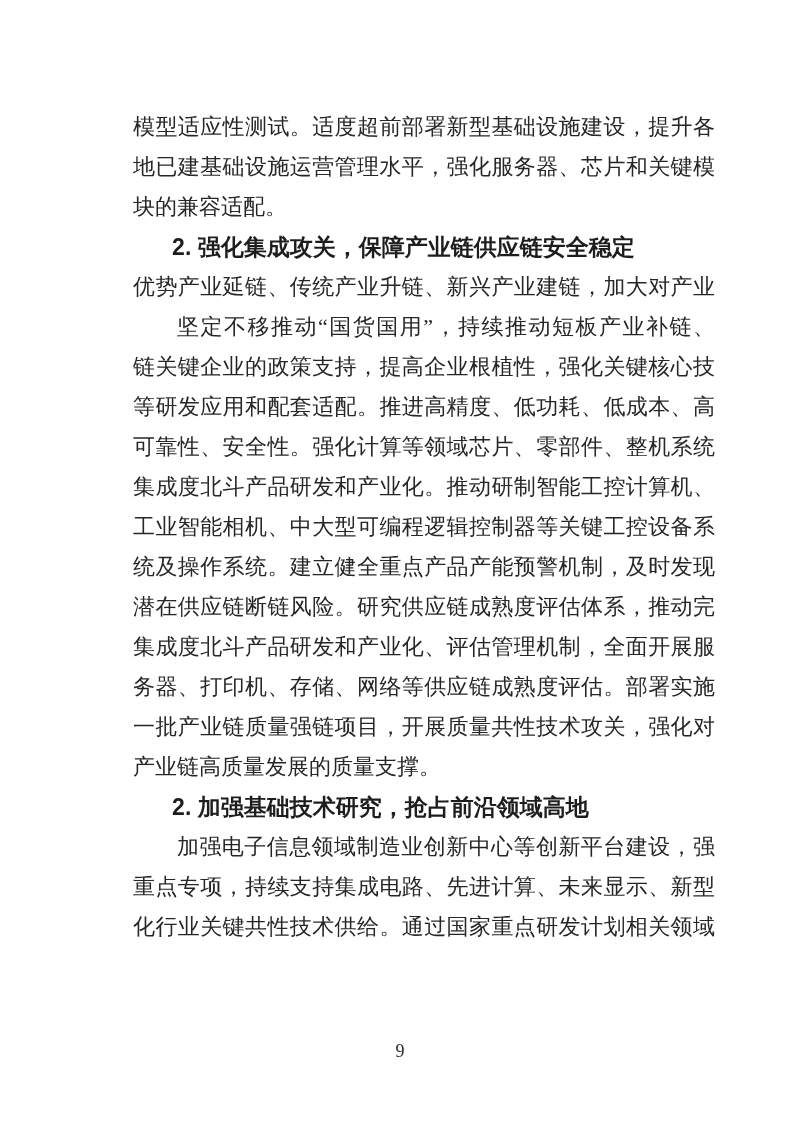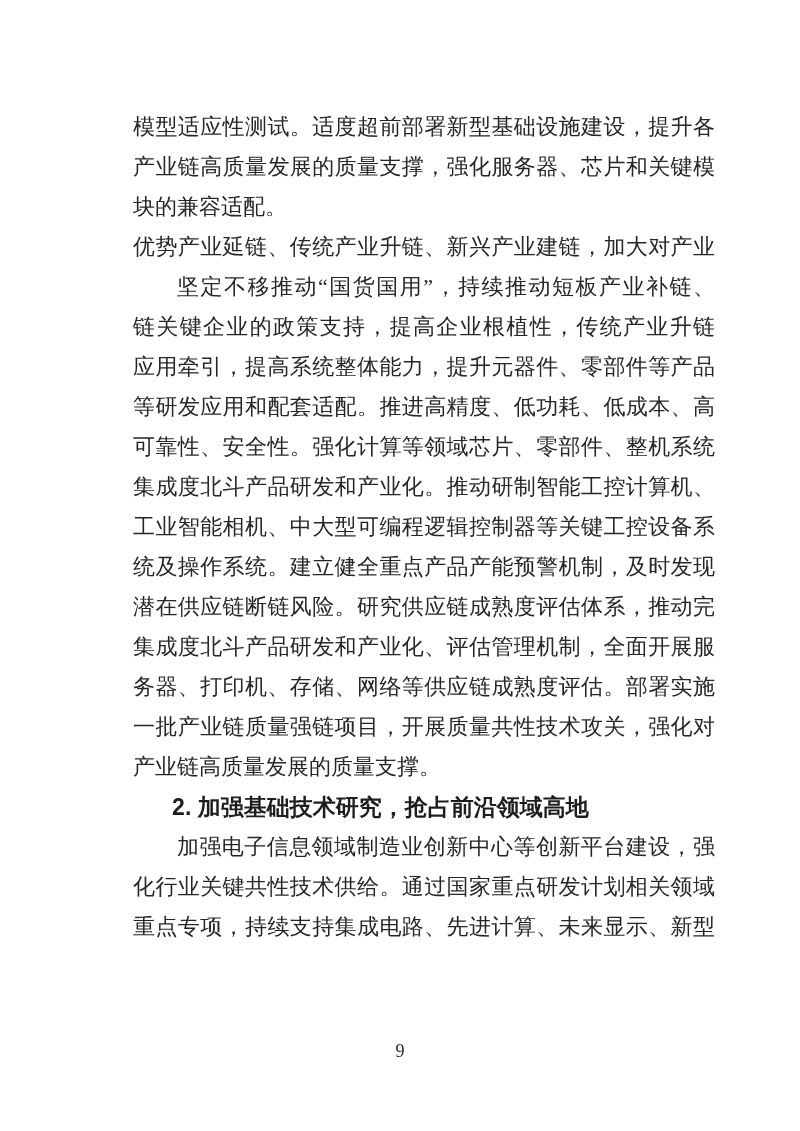--- a/index.html
+++ b/index.html
@@ -59,35 +59,35 @@
     line-height: 26px;
     color: #2b2b2b;
   }
 </style>
 </head>
 <body>
 
 <div class="page">
   <div class="content">
     <div class="ln">模型适应性测试。适度超前部署新型基础设施建设，提升各</div>
-    <div class="ln">产业链高质量发展的质量支撑，强化服务器、芯片和关键模</div>
+    <div class="ln">地已建基础设施运营管理水平，强化服务器、芯片和关键模</div>
     <div class="ln end">块的兼容适配。</div>
+    <div class="ln head">2. 强化集成攻关，保障产业链供应链安全稳定</div>
     <div class="ln">优势产业延链、传统产业升链、新兴产业建链，加大对产业</div>
     <div class="ln ind">坚定不移推动“国货国用”，持续推动短板产业补链、</div>
-    <div class="ln">链关键企业的政策支持，提高企业根植性，传统产业升链</div>
-    <div class="ln">应用牵引，提高系统整体能力，提升元器件、零部件等产品</div>
+    <div class="ln">链关键企业的政策支持，提高企业根植性，强化关键核心技</div>
     <div class="ln">等研发应用和配套适配。推进高精度、低功耗、低成本、高</div>
     <div class="ln">可靠性、安全性。强化计算等领域芯片、零部件、整机系统</div>
     <div class="ln">集成度北斗产品研发和产业化。推动研制智能工控计算机、</div>
     <div class="ln">工业智能相机、中大型可编程逻辑控制器等关键工控设备系</div>
     <div class="ln">统及操作系统。建立健全重点产品产能预警机制，及时发现</div>
     <div class="ln">潜在供应链断链风险。研究供应链成熟度评估体系，推动完</div>
     <div class="ln">集成度北斗产品研发和产业化、评估管理机制，全面开展服</div>
     <div class="ln">务器、打印机、存储、网络等供应链成熟度评估。部署实施</div>
     <div class="ln">一批产业链质量强链项目，开展质量共性技术攻关，强化对</div>
     <div class="ln end">产业链高质量发展的质量支撑。</div>
     <div class="ln head">2. 加强基础技术研究，抢占前沿领域高地</div>
     <div class="ln ind">加强电子信息领域制造业创新中心等创新平台建设，强</div>
+    <div class="ln">重点专项，持续支持集成电路、先进计算、未来显示、新型</div>
     <div class="ln">化行业关键共性技术供给。通过国家重点研发计划相关领域</div>
-    <div class="ln">重点专项，持续支持集成电路、先进计算、未来显示、新型</div>
   </div>
   <div class="pageno">9</div>
 </div>
 
 </body></html>

